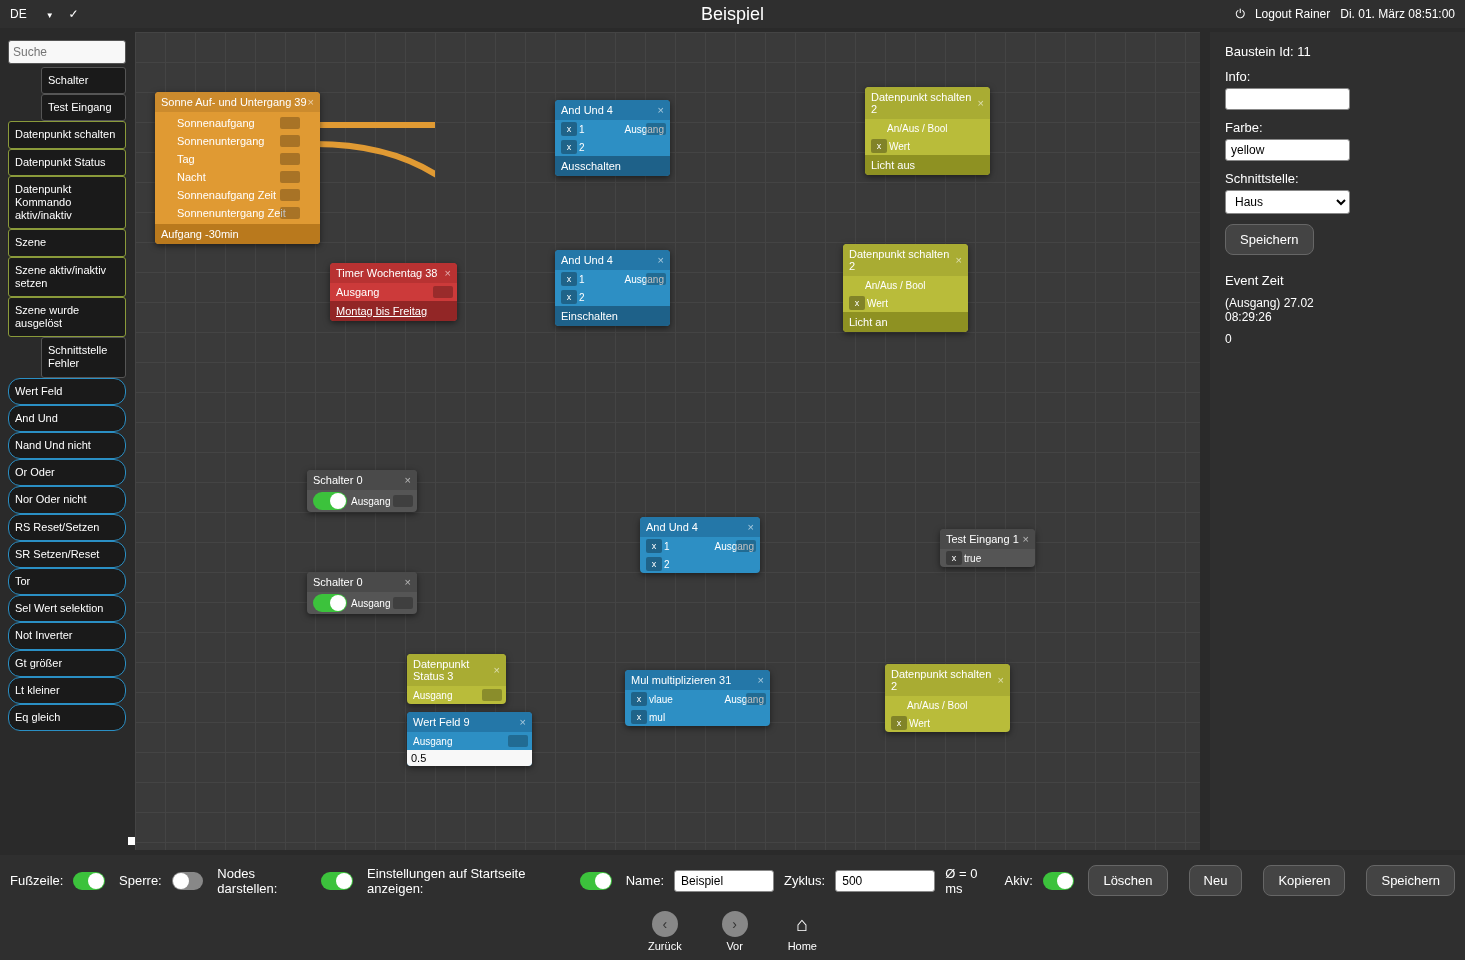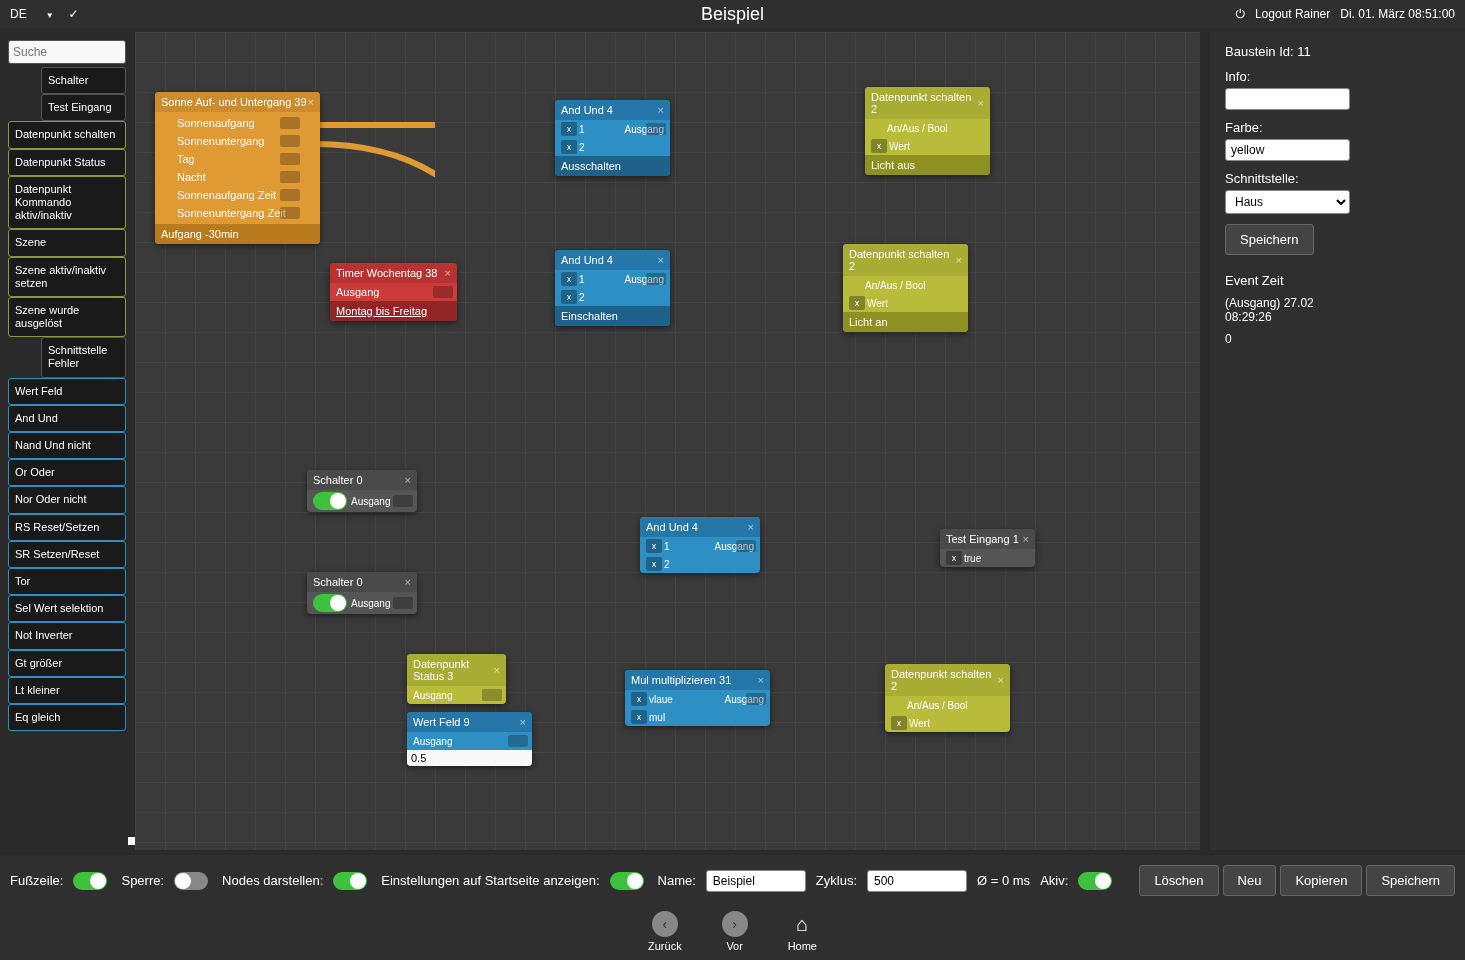--- a/index.html
+++ b/index.html
@@ -11,21 +11,21 @@
 .header-title { position: absolute; left: 50%; transform: translateX(-50%); font-size: 18px; }
 .header-right { margin-left: auto; display: flex; align-items: center; gap: 10px; font-size: 12px; }
 .dropdown-lang { display: flex; align-items: flex-end; gap: 16px; cursor: pointer; }
 .caret-down::after { content: "▼"; font-size: 8px; margin-left: 3px; }
 
 
 .sidebar-left { position: absolute; left: 8px; top: 40px; width: 118px; display: flex; flex-direction: column; gap: 3px; }
 .search-input { width: 100%; padding: 4px; font-size: 12px; background: #f8f8f8; border: 1px solid #555; border-radius: 3px; }
 .block-item { background: #1a1a1a; color: #fff; padding: 6px 6px; font-size: 11px; border: 1px solid #444; border-radius: 3px; cursor: pointer; line-height: 1.2; }
 .block-item.olive { border-color: #8a9a3a; }
-.block-item.blue { border-color: #2a8fc4; }
+.block-item.blue { border-color: #2a8fc4; border-radius: 12px; }
 .block-item.gray { border-color: #555; margin-left: 33px; }
 
 
 .canvas { position: absolute; left: 135px; top: 32px; right: 265px; bottom: 110px; background: #3a3a3a; overflow: hidden; }
 .canvas::before { content:""; position:absolute; inset:0; background-image: linear-gradient(#444 1px, transparent 1px), linear-gradient(90deg, #444 1px, transparent 1px); background-size: 30px 30px; }
 .node { position: absolute; border-radius: 4px; font-size: 11px; color: #fff; overflow: hidden; box-shadow: 0 2px 6px rgba(0,0,0,0.5); }
 .node-header { padding: 4px 6px; font-size: 11px; display: flex; justify-content: space-between; align-items: center; }
 .node-body { padding: 2px 16px; }
 .node-row { padding: 2px 6px; font-size: 11px; display: flex; align-items: center; position: relative; min-height: 18px; }
 .node-footer { padding: 4px 6px; font-size: 11px; }
@@ -56,27 +56,27 @@
 .toggle-sw.off .knob { left: 1px; right: auto; }
 
 
 .wires { position: absolute; inset: 0; pointer-events: none; }
 
 
 .right-panel { position: absolute; right: 0; top: 32px; width: 255px; bottom: 110px; background: #2f2f2f; padding: 12px 15px; font-size: 13px; }
 .right-panel .row { margin-bottom: 10px; }
 .right-panel label { display: block; font-size: 13px; margin-bottom: 4px; }
 .right-panel input, .right-panel select { width: 125px; padding: 3px 5px; font-size: 12px; background: #fff; color: #000; border: 1px solid #888; border-radius: 3px; }
-.btn { background: #444; color: #fff; padding: 7px 14px; border: 1px solid #666; border-radius: 3px; font-size: 13px; cursor: pointer; }
+.btn { background: #444; color: #fff; padding: 7px 14px; border: 1px solid #666; border-radius: 8px; font-size: 13px; cursor: pointer; }
 
 
 .footer { position: absolute; bottom: 0; left: 0; right: 0; height: 105px; background: #2f2f2f; }
 .footer-row1 { display: flex; align-items: center; padding: 10px 10px; gap: 10px; font-size: 13px; flex-wrap: nowrap; }
 .footer-input { padding: 3px 6px; font-size: 12px; background: #fff; color: #000; border: 1px solid #888; border-radius: 3px; width: 100px; }
-.footer-actions { margin-left: auto; display: flex; gap: 4px; }
+.footer-actions { margin-left: auto; display: flex; gap: 21px; }
 .footer-nav { display: flex; justify-content: center; gap: 40px; padding: 5px 0 10px; }
 .nav-item { display: flex; flex-direction: column; align-items: center; gap: 3px; font-size: 11px; cursor: pointer; }
 .nav-icon { width: 26px; height: 26px; background: #888; border-radius: 50%; display: flex; align-items: center; justify-content: center; font-size: 14px; color: #333; }
 .nav-icon.home { background: transparent; color: #fff; font-size: 20px; }
 
 
 .resize-handle { position:absolute; left:128px; bottom: 115px; width: 8px; height: 8px; background:#fff; }
 .value-input { width: 100%; background: #f8f8f8; color: #000; border: none; padding: 2px 4px; font-size: 11px; }
 </style>
 </head>

